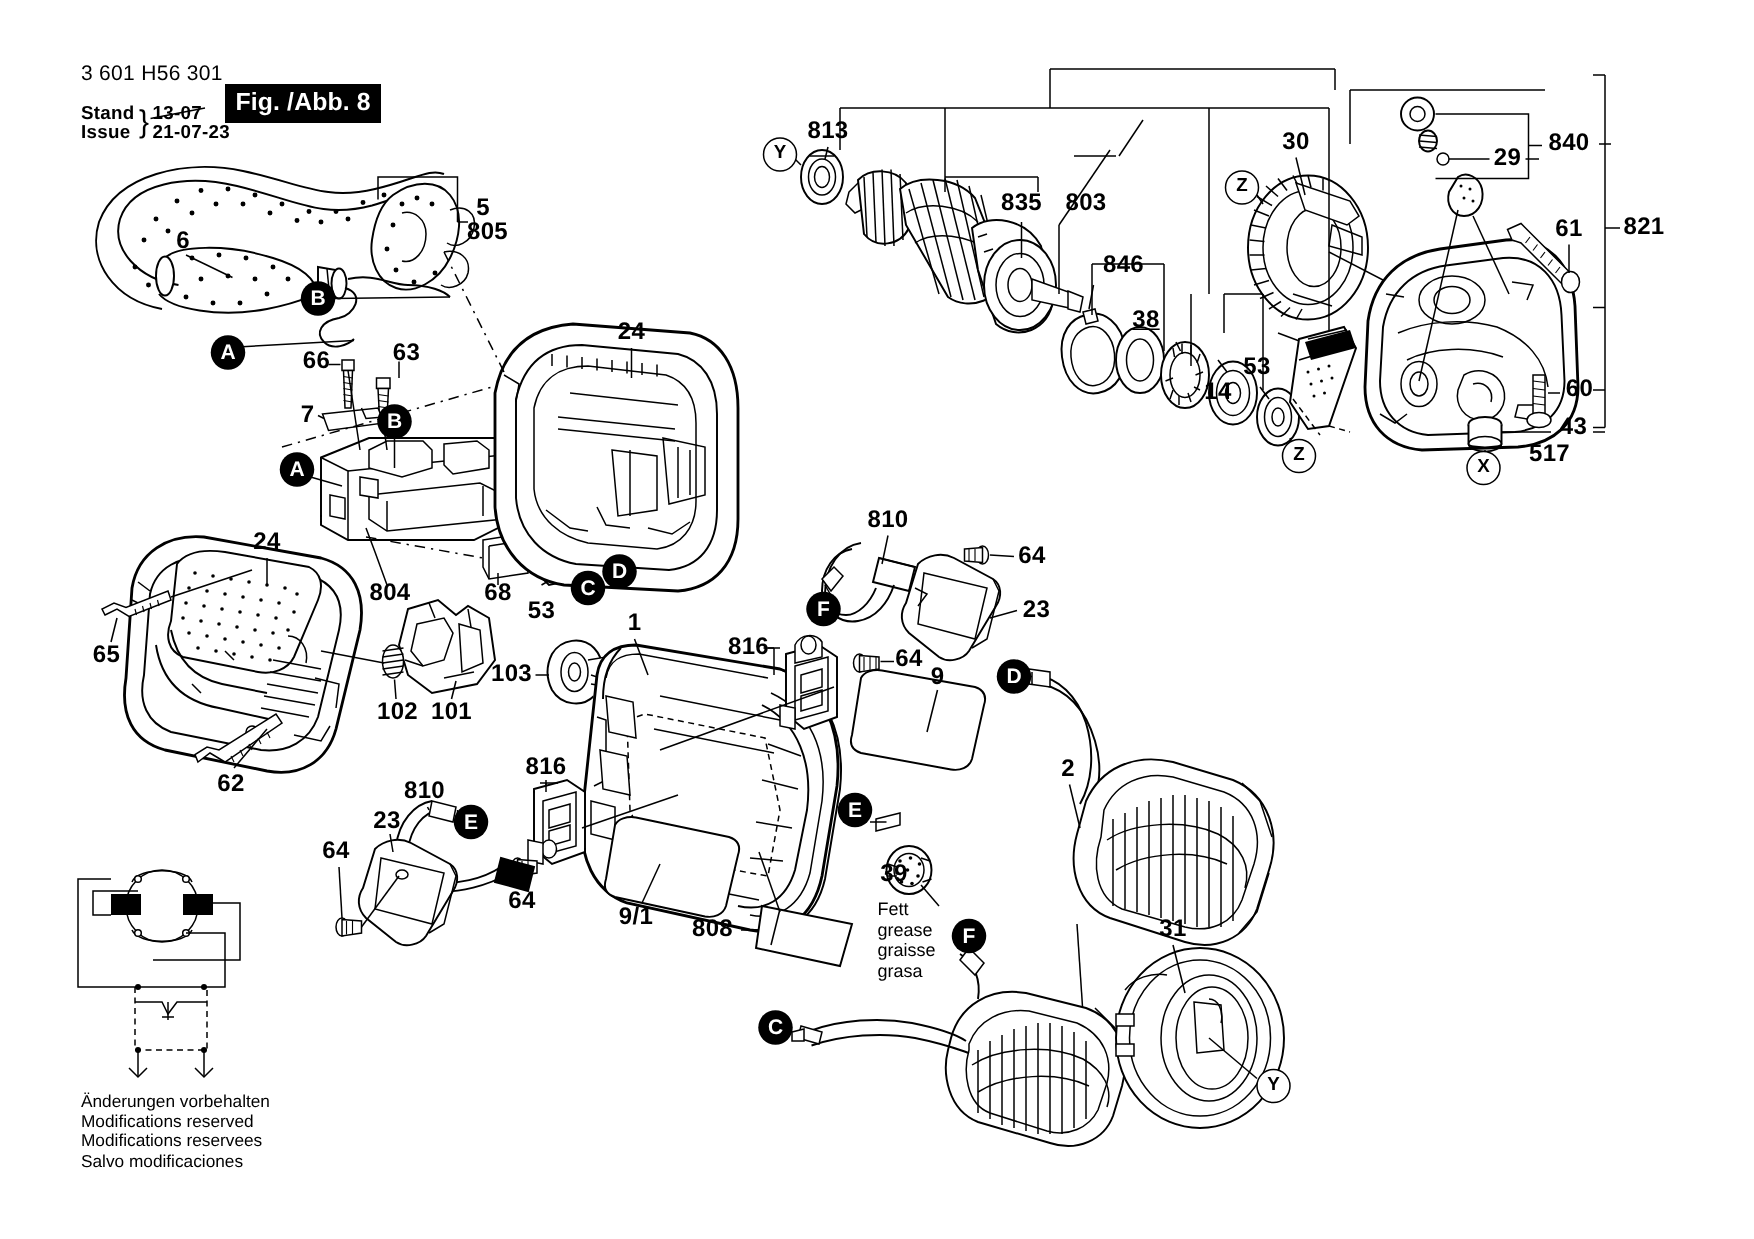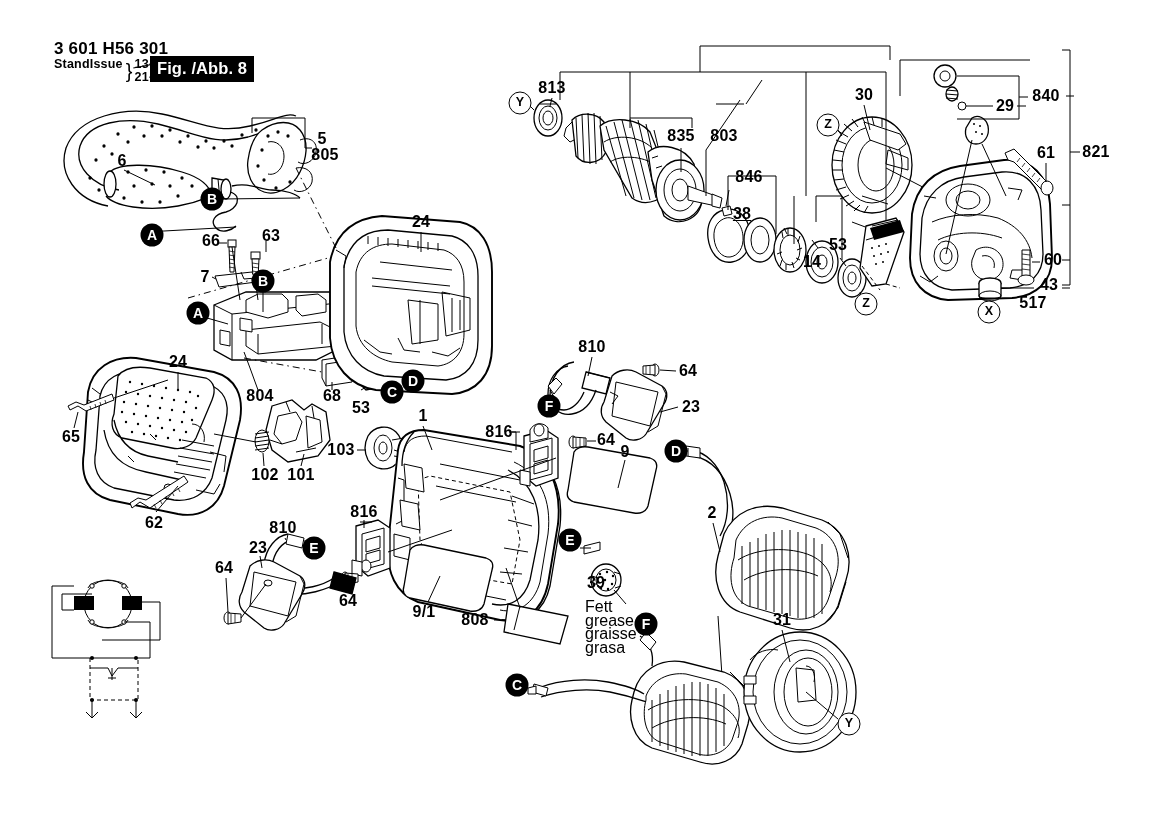--- a/index.html
+++ b/index.html
@@ -14,23 +14,23 @@
     height:826px;
     background:#fff;
     overflow:hidden;
   }
   
   #hdr{
     position:absolute; left:54px; top:42px;
     font-size:12.5px; line-height:13.5px; font-weight:600;
     letter-spacing:.2px; white-space:nowrap;
   }
-  #hdr .matnr{font-size:17px;font-weight:700;margin-bottom:2px;}
+  #hdr .matnr{font-size:14px;font-weight:400;margin-bottom:13px;}
   #hdr .stand-row{display:flex;align-items:flex-start;}
-  #hdr .lbls{display:flex;font-weight:600;font-size:12.5px;line-height:13px;}
+  #hdr .lbls{display:flex;flex-direction:column;font-weight:600;font-size:12.5px;line-height:13px;}
   #hdr .brace{
     font-size:20px;line-height:26px;margin:0 2px 0 3px;font-weight:400;
     transform:scaleY(1.05);
   }
   #hdr .dates{display:flex;flex-direction:column;font-size:12.5px;line-height:13px;font-weight:600;}
   #hdr .struck{position:relative;display:inline-block;width:fit-content;}
   #hdr .struck::after{
     content:"";position:absolute;left:-2px;right:-2px;top:50%;
     border-top:1.4px solid #000;transform:rotate(-11deg);
   }
@@ -59,21 +59,21 @@
   }
   
   .fc{
     position:absolute;width:23px;height:23px;border-radius:50%;
     background:#000;color:#fff;
     font-size:14px;font-weight:700;line-height:23px;text-align:center;
     transform:translate(-50%,-50%);
   }
   #grease{
     position:absolute;left:585px;top:600px;
-    font-size:16px;line-height:13.5px;white-space:nowrap;
+    font-size:12px;line-height:13.5px;white-space:nowrap;
   }
   svg{position:absolute;left:0;top:0;pointer-events:none;}
   .ln{stroke:#000;fill:none;}
   .thin{stroke-width:1;}
   .med{stroke-width:1.3;}
   .thick{stroke-width:1.9;}
   .dash{stroke-dasharray:7 4 1.5 4;}
   .hid{stroke-dasharray:4 3;}
   .fillw{fill:#fff;}
   .fillk{fill:#000;}
@@ -1072,21 +1072,21 @@
       <div class="lab" style="left: 475px; top: 620px;">808</div>
       <div class="lab" style="left: 364px; top: 512px;">816</div>
       <div class="lab" style="left: 283px; top: 528px;">810</div>
       <div class="lab" style="left: 258px; top: 548px;">23</div>
       <div class="lab" style="left: 224px; top: 568px;">64</div>
       <div class="lab" style="left: 348px; top: 601px;">64</div>
       <div class="lab" style="left: 552px; top: 88px;">813</div>
       <div class="lab" style="left: 681px; top: 136px;">835</div>
       <div class="lab" style="left: 724px; top: 96px; margin-top: 40px;">803</div>
       <div class="lab" style="left: 749px; top: 177px;">846</div>
-      <div class="lab" style="left: 742px; top: 214px; text-decoration: underline;">38</div>
+      <div class="lab" style="left: 764px; top: 214px; text-decoration: underline;">38</div>
       <div class="lab" style="left: 812px; top: 226px; margin-top: 36px;">14</div>
       <div class="lab" style="left: 838px; top: 245px;">53</div>
       <div class="lab" style="left: 864px; top: 95px;">30</div>
       <div class="lab" style="left: 1005px; top: 106px;">29</div>
       <div class="lab" style="left: 1046px; top: 96px;">840</div>
       <div class="lab" style="left: 1096px; top: 152px;">821</div>
       <div class="lab" style="left: 1046px; top: 153px;">61</div>
       <div class="lab" style="left: 1053px; top: 260px;">60</div>
       <div class="lab" style="left: 1049px; top: 285px;">43</div>
       <div class="lab" style="left: 1033px; top: 303px;">517</div>
@@ -1111,14 +1111,20 @@
       <div class="fc" style="left: 517px; top: 685px;">C</div>
     </div>
 
   <div id="grease">
     <div>Fett</div>
     <div>grease</div>
     <div>graisse</div>
     <div>grasa</div>
   </div>
 
+  <div id="footer">
+    <div>Änderungen vorbehalten</div>
+    <div>Modifications reserved</div>
+    <div>Modifications reservees</div>
+    <div>Salvo modificaciones</div>
+  </div>
 
 </div>
 
 </body></html>

